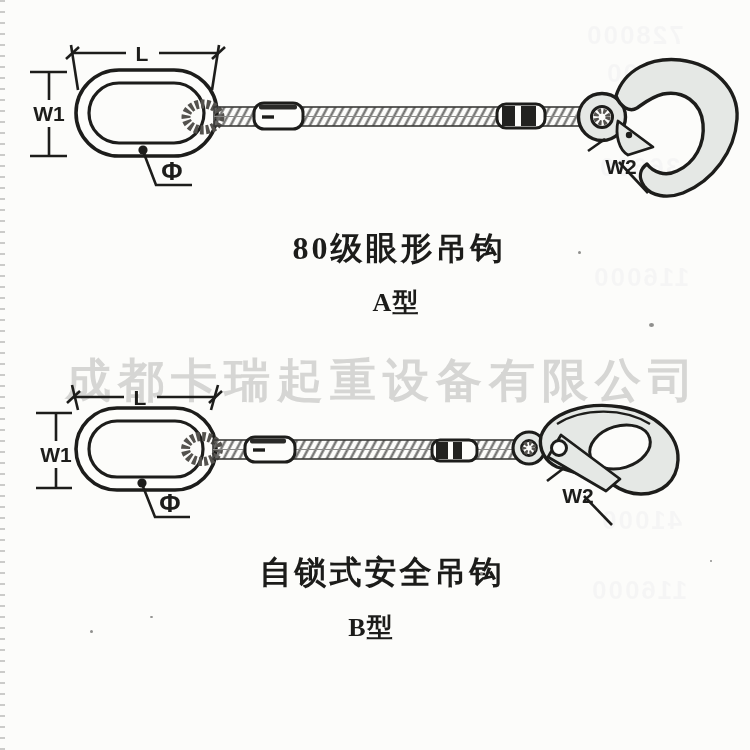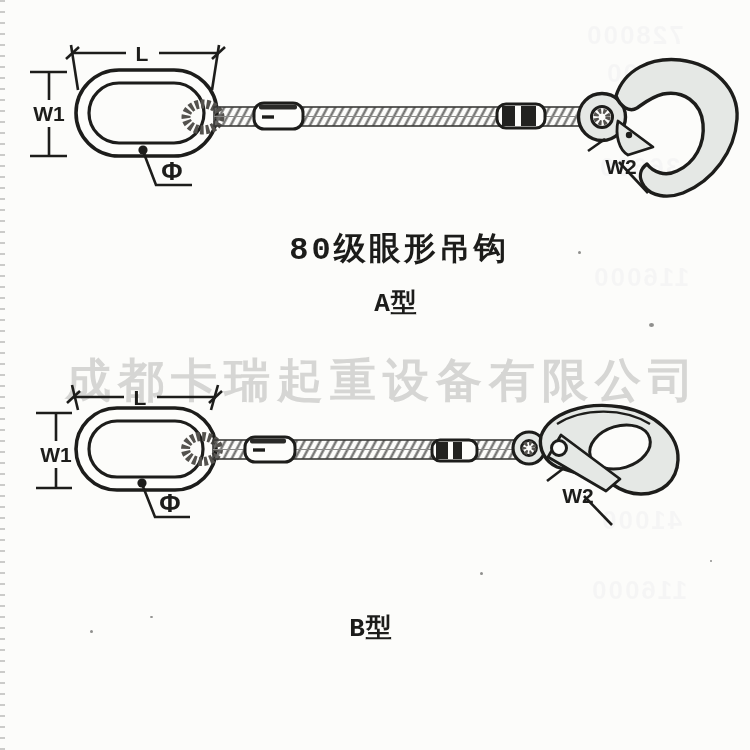--- a/index.html
+++ b/index.html
@@ -3,21 +3,21 @@
 <meta charset="utf-8">
 <style>
   html,body{margin:0;padding:0;}
   body{width:750px;height:750px;background:#e9e9e7;font-family:"Liberation Sans","DejaVu Sans",sans-serif;}
   .page{position:relative;width:750px;height:750px;background:#fcfcfa;overflow:hidden;}
   .diagram{position:absolute;left:0;}
   .dim{font:bold 21px "Liberation Sans","DejaVu Sans",sans-serif;fill:#1d1d1b;text-anchor:middle;}
   .phi{font-size:26px;}
   .caption{position:absolute;transform:translateX(-50%);font-weight:bold;font-size:32px;
            letter-spacing:3px;color:#1c1c1a;white-space:nowrap;
-           font-family:Liberation Mono, monospace;}
+           font-family:Liberation Serif, serif;}
   .type-label{font-size:26px;letter-spacing:1px;}
   .watermark{position:absolute;transform:translateX(-50%);font-weight:bold;font-size:46px;
              letter-spacing:7px;color:#d6d6d4;white-space:nowrap;
              font-family:"Liberation Sans","DejaVu Sans",sans-serif;}
   .ghost{position:absolute;transform:scaleX(-1);color:#9898ac;opacity:0.06;font-weight:bold;
          font-size:26px;letter-spacing:2px;}
   .scan-edge{position:absolute;left:0;top:0;width:5px;height:750px;opacity:.28;
              background:repeating-linear-gradient(180deg,rgba(35,35,33,.8) 0 2px,transparent 2px 11px);}
   .speck{position:absolute;border-radius:50%;background:#8f8f8d;}
 </style>
@@ -173,20 +173,21 @@
     </g>
     <circle cx="529" cy="68" r="5" fill="none" stroke="#55534f" stroke-width="4.5" stroke-dasharray="2.6 2"></circle>
 
     <g stroke="#1d1d1b" stroke-width="2.6">
       <line x1="547" y1="101" x2="564" y2="88"></line>
       <line x1="584" y1="116" x2="612" y2="145"></line>
     </g>
     <text class="dim" x="578" y="123">W2</text>
   </svg>
 
+  <div class="caption" style="left:382px;top:551px">自锁式安全吊钩</div>
   <div class="caption type-label" style="left:371px;top:610px">B型</div>
 
   <div class="scan-edge"></div>
   <div class="speck" style="left:578px;top:251px;width:3px;height:3px"></div>
   <div class="speck" style="left:649px;top:323px;width:5px;height:4px"></div>
   <div class="speck" style="left:90px;top:630px;width:3px;height:3px"></div>
   <div class="speck" style="left:150px;top:616px;width:3px;height:2px"></div>
   <div class="speck" style="left:480px;top:572px;width:3px;height:3px"></div>
   <div class="speck" style="left:710px;top:560px;width:2px;height:2px"></div>
 

